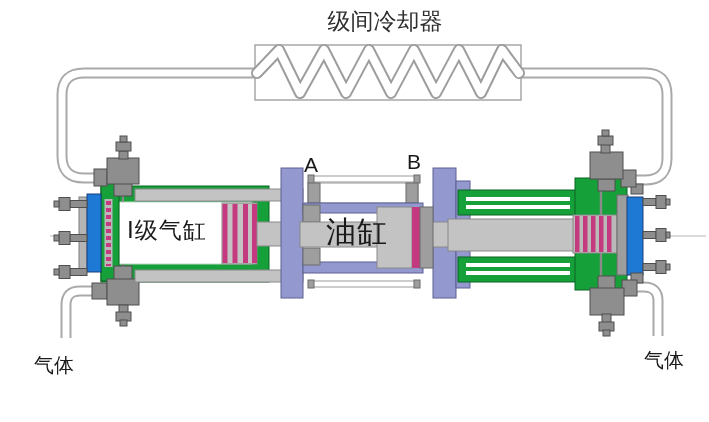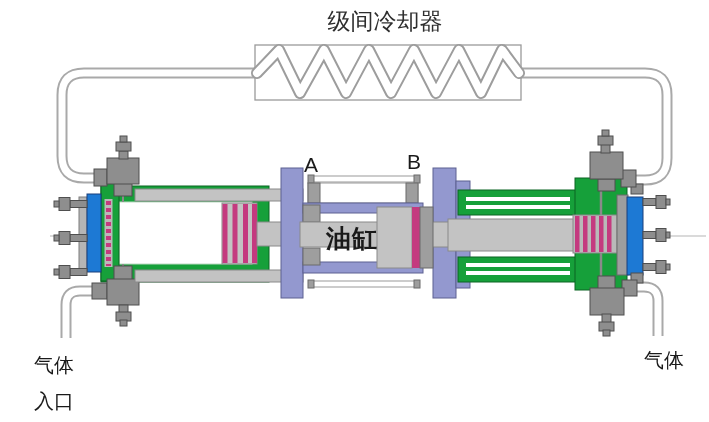--- a/index.html
+++ b/index.html
@@ -6,21 +6,21 @@
   .stage {
     position:relative; width:709px; height:422px; background:#ffffff;
     font-family:"Liberation Sans","DejaVu Sans",sans-serif; overflow:hidden;padding-left:44px;
   }
   .stage svg { position:absolute; left:0; top:0; }
   .lbl { position:absolute; color:#1a1a1a; white-space:nowrap; }
   .lbl-title   { left:300px; top:6px;  width:170px; text-align:center; font-size:23px; color:#2e2e2e; }
   .lbl-a       { left:304px; top:153px; font-size:21px; font-weight:500; }
   .lbl-b       { left:407px; top:150px; font-size:21px; font-weight:500; }
   .lbl-stage1  { left:127px; top:215px; font-size:23px; font-weight:500; letter-spacing:1px; }
-  .lbl-oil     { left:326px; top:222px; font-size:25px; font-weight:700; letter-spacing:1px; }
+  .lbl-oil     { left:326px; top:212px; font-size:30px; font-weight:400; letter-spacing:1px; }
   .lbl-stage2  { left:463px; top:221px; font-size:23px; font-weight:500; letter-spacing:1px; }
   .lbl-inlet   { left:34px;  top:347px; font-size:20px; line-height:36px; }
   .lbl-outlet  { left:644px; top:342px; font-size:20px; line-height:36px; }
 
   
   .p-out { fill:none; stroke:#a9a9a9; stroke-width:11; stroke-linejoin:round; }
   .p-in  { fill:none; stroke:#ffffff; stroke-width:7;  stroke-linejoin:round; }
   .c-out { fill:none; stroke:#9d9d9d; stroke-width:12; stroke-linejoin:round; stroke-linecap:round; }
   .c-in  { fill:none; stroke:#ffffff; stroke-width:8;  stroke-linejoin:round; stroke-linecap:round; }
 
@@ -212,22 +212,22 @@
       <rect class="stl" x="602" y="314" width="9" height="9"></rect>
       <rect class="stl" x="599" y="322" width="15" height="9"></rect>
       <rect class="stl" x="603" y="330" width="7" height="6"></rect>
     </g>
   </g>
 </svg>
 
 <div class="lbl lbl-title">级间冷却器</div>
 <div class="lbl lbl-a">A</div>
 <div class="lbl lbl-b">B</div>
+<div class="lbl lbl-stage1">Ⅰ级气缸</div>
 <div class="lbl lbl-oil">油缸</div>
 <div class="lbl lbl-inlet">
   <div>气体</div>
-  <div>入口</div>
 </div>
 <div class="lbl lbl-outlet">
   <div>气体</div>
 </div>
 
 </div>
 
 </body></html>

